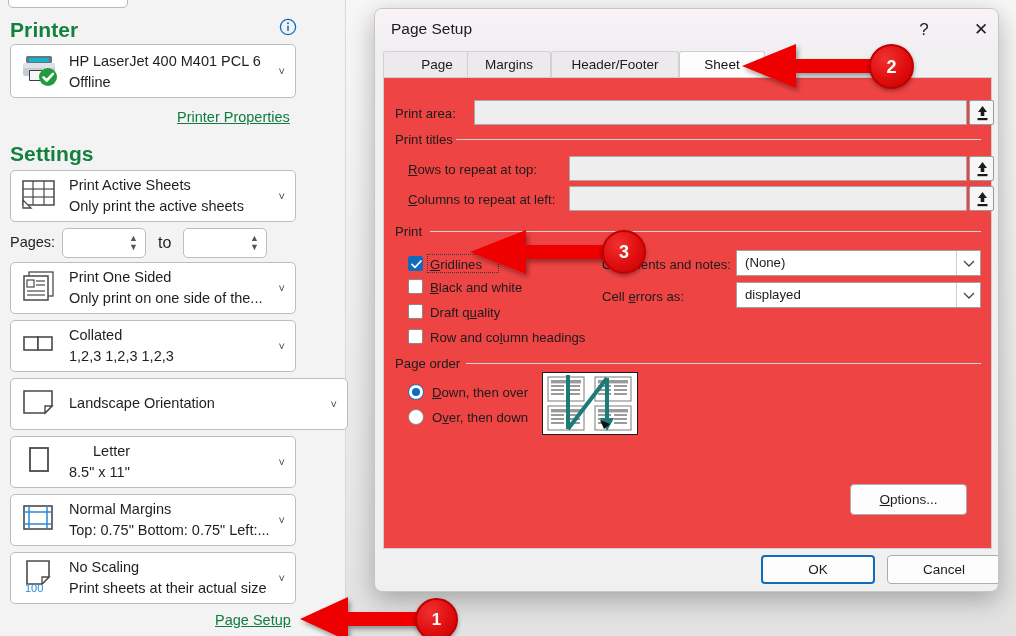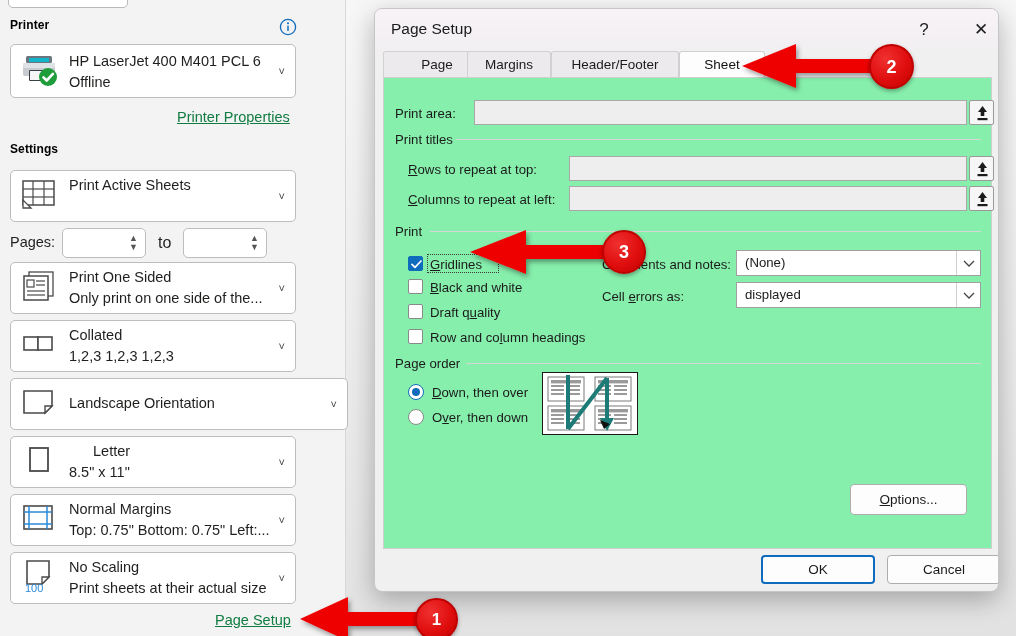--- a/index.html
+++ b/index.html
@@ -32,21 +32,21 @@
   }
 
   
   .top-partial {
     position: absolute; left: 8px; top: -22px; width: 120px; height: 30px;
     border: 1px solid #b9b9b9; border-radius: 5px; background: #fff;
   }
 
   
   .sec-title {
-    position: absolute; font-size: 12px; font-weight: bold; color: #000000;
+    position: absolute; font-size: 21px; font-weight: bold; color: #15803d;
     letter-spacing: .1px;
   }
   .info-icon {
     position: absolute; left: 279px; top: 18px; width: 18px; height: 18px;
   }
   .combo {
     position: absolute; border: 1px solid #bdbdbd; border-radius: 5px;
     background: #ffffff;
   }
   .combo .ico { position: absolute; left: 10px; top: 50%; transform: translateY(-50%); }
@@ -109,21 +109,21 @@
     position: absolute; top: 0; height: 26px; line-height: 25px;
     text-align: center; font-size: 13.5px; color: #1b1b1b;
     background: #eceaec; border: 1px solid #d2d0d2; border-bottom: none;
     border-top-left-radius: 3px; border-top-right-radius: 3px;
   }
   .tab.active {
     background: #fdfdfd; color: #111; border-color: #cfcfcf; height: 27px;
   }
   .tabpanel {
     position: absolute; left: 8px; top: 68px; width: 609px; height: 472px;
-    background: #86efac; border: 1px solid #cfcfcf;
+    background: #ef4444; border: 1px solid #cfcfcf;
   }
 
   .lbl { position: absolute; font-size: 13.2px; color: #1b1b1b; white-space: nowrap; }
   .lbl u { text-decoration: underline; }
 
   .txtfield {
     position: absolute; height: 25px; background: #eeeeee;
     border: 1px solid #a8a8a8;
   }
   .collapse-btn {
@@ -238,20 +238,21 @@
       <svg width="36" height="32" viewBox="0 0 36 32">
         <rect x="2" y="3" width="31" height="24" fill="#fff" stroke="#4a4a4a" stroke-width="1.5"></rect>
         <line x1="2" y1="11" x2="33" y2="11" stroke="#4a4a4a" stroke-width="1.2"></line>
         <line x1="2" y1="19" x2="33" y2="19" stroke="#4a4a4a" stroke-width="1.2"></line>
         <line x1="12" y1="3" x2="12" y2="27" stroke="#4a4a4a" stroke-width="1.2"></line>
         <line x1="23" y1="3" x2="23" y2="27" stroke="#4a4a4a" stroke-width="1.2"></line>
         <path d="M2 22 L2 30 L10 30 L2 22Z" fill="#fff" stroke="#4a4a4a" stroke-width="1.3"></path>
       </svg>
     </div>
     <div class="t1" style="top:6px;">Print Active Sheets</div>
+    <div class="t2" style="top:27px;">Only print the active sheets</div>
     <div class="chev">˅</div>
   </div>
 
   <div class="pages-label" style="left:10px; top:234px;">Pages:</div>
   <div class="spin" style="left:62px; top:228px;">
     <span class="up">▲</span>
     <span class="dn">▼</span>
   </div>
   <div class="to-label" style="left:158px; top:234px;">to</div>
   <div class="spin" style="left:183px; top:228px;">

